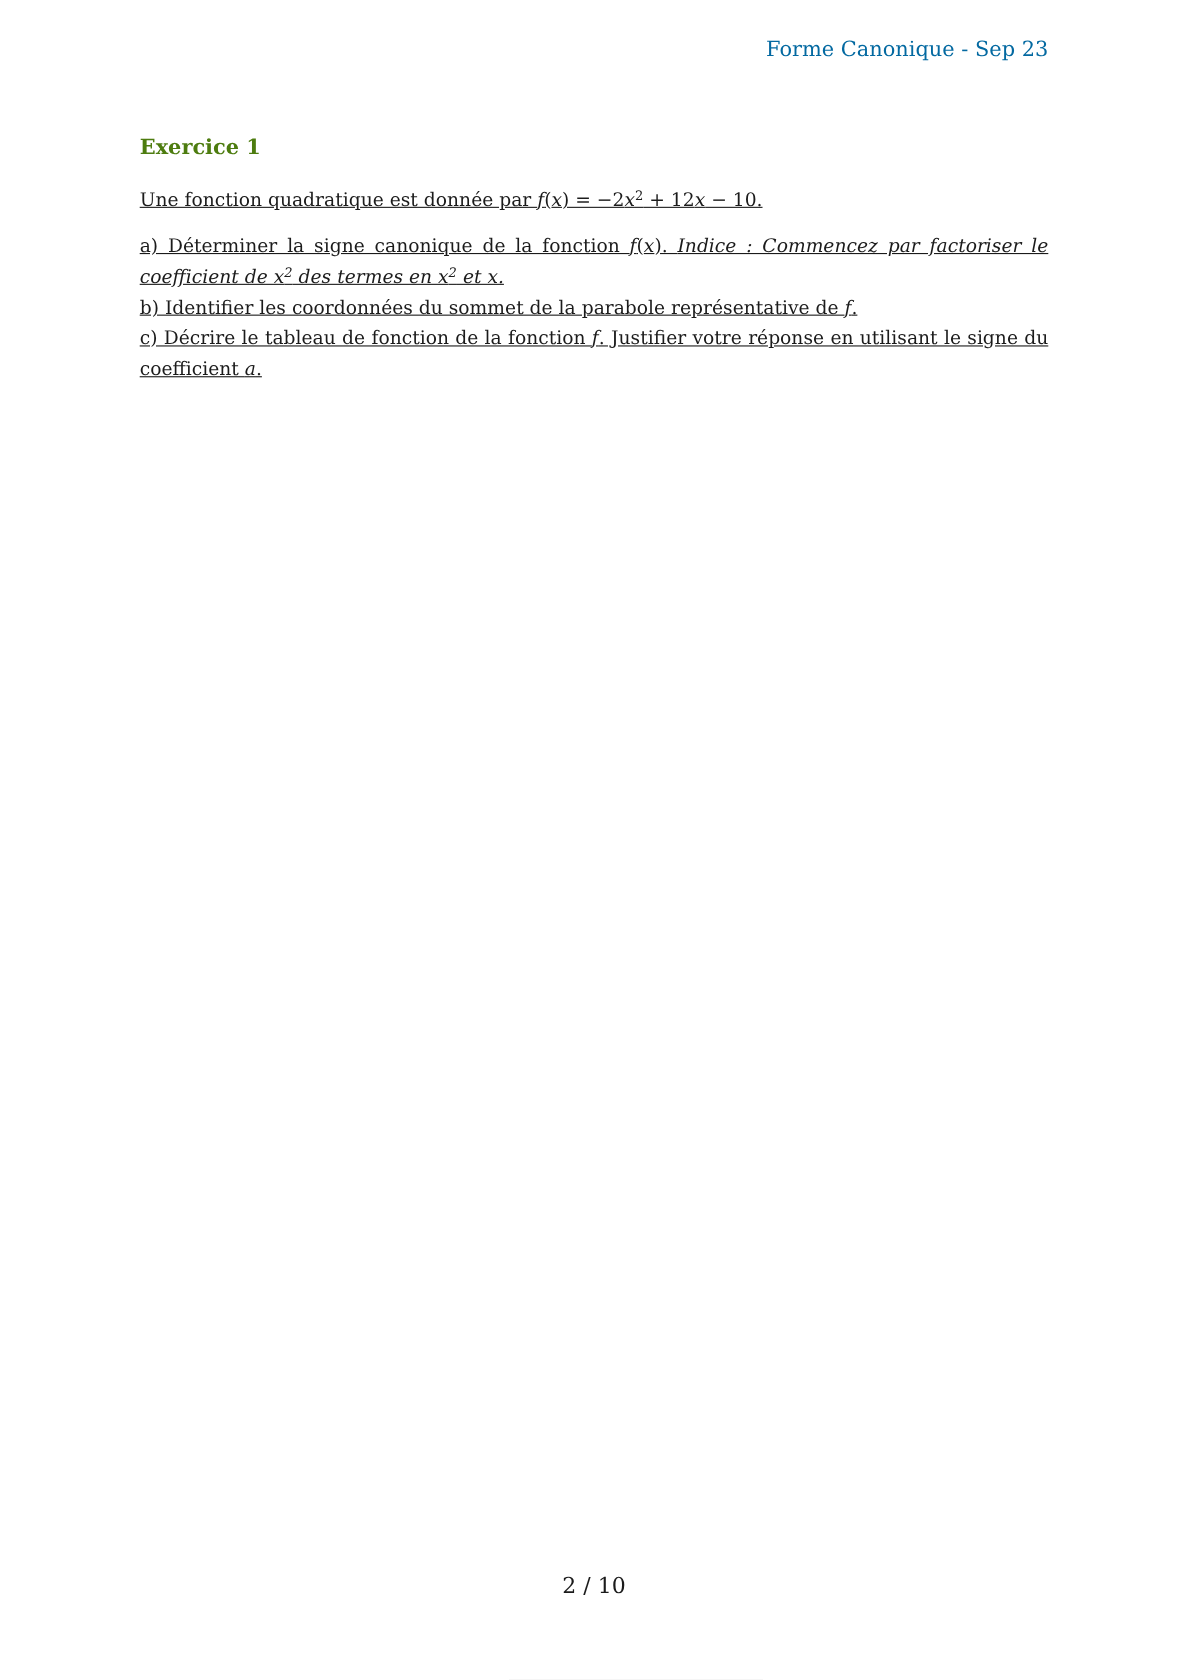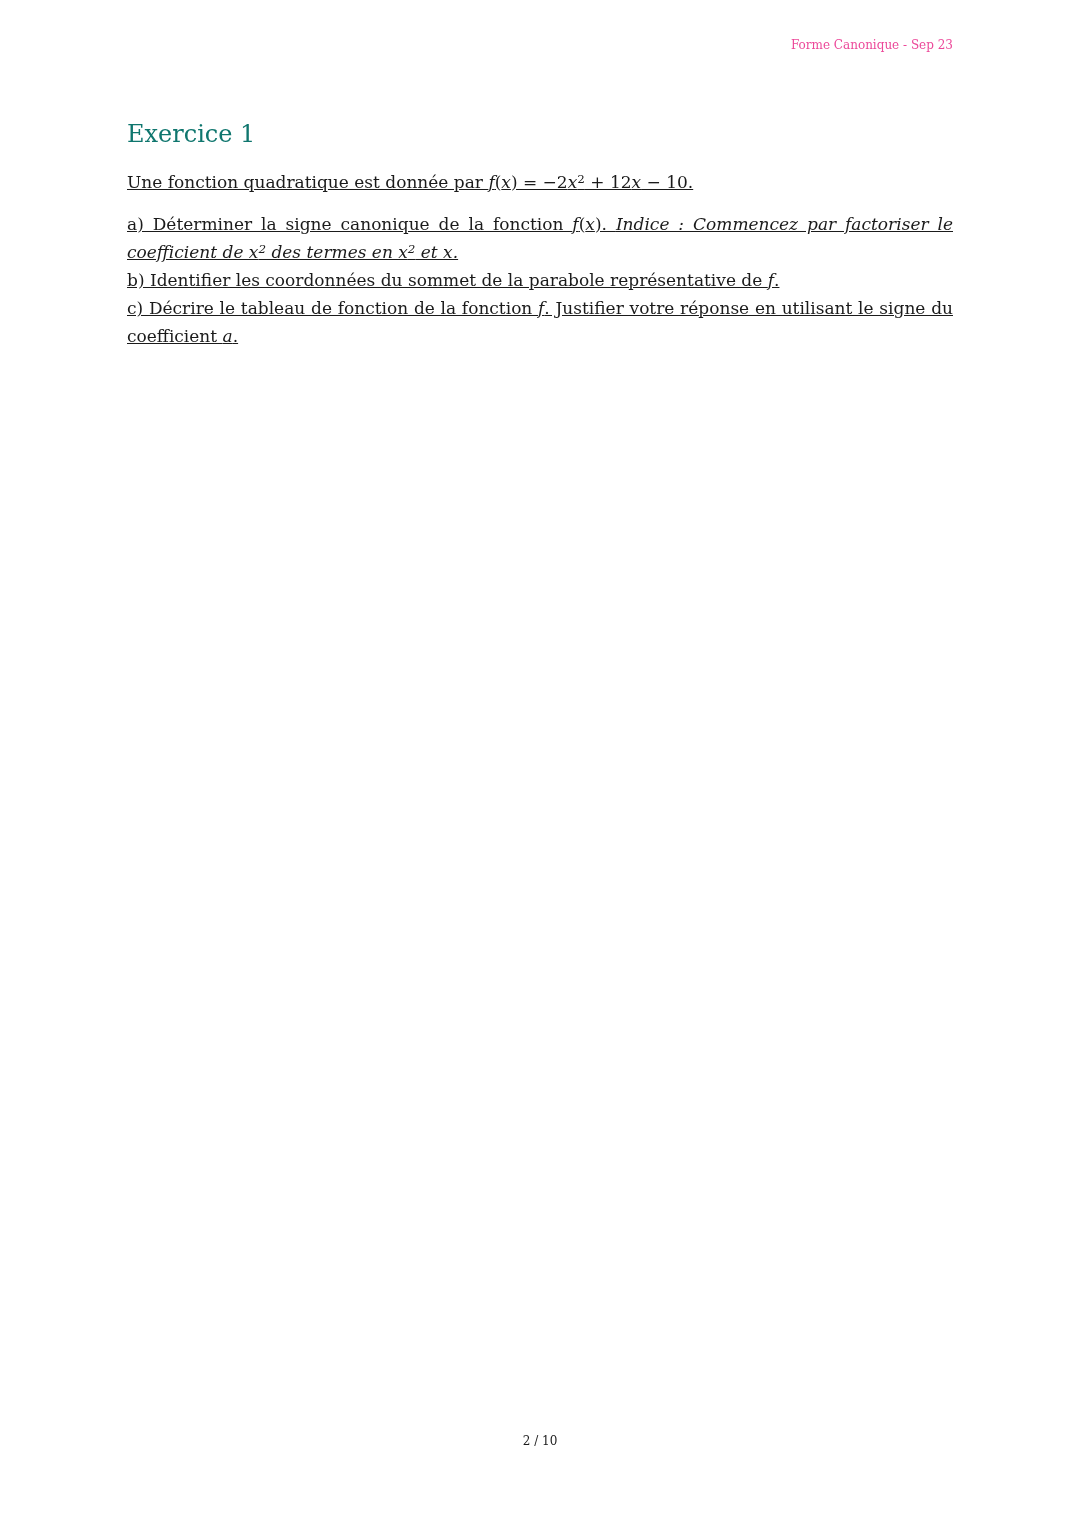--- a/index.html
+++ b/index.html
@@ -14,36 +14,36 @@
     margin: 0 auto;
     background: #ffffff;
     color: #1b1b1b;
     font-family: "DejaVu Serif", "Liberation Serif", serif;
     overflow: hidden;
   }
   .running-header {
     position: absolute;
     top: 36px;
     right: 127px;
-    font-size: 12px;
+    font-size: 19px;
     line-height: 18px;
-    color: #ec4899;
+    color: #0369a1;
   }
   .content {
     position: absolute;
     left: 127px;
     top: 120px;
     width: 826px;
   }
   .exercise-title {
     margin: 0 0 20px 0;
-    font-size: 24px;
+    font-size: 19px;
     line-height: 28px;
-    font-weight: normal;
-    color: #0f766e;
+    font-weight: bold;
+    color: #4d7c0f;
   }
   .para {
     margin: 0 0 14px 0;
     font-size: 17px;
     line-height: 28px;
     text-decoration: underline;
   }
   .items .para {
     margin: 0;
     text-align: justify;
@@ -58,21 +58,21 @@
     font-size: 0.7em;
     vertical-align: 0.45em;
     line-height: 0;
   }
   .page-footer {
     position: absolute;
     top: 1430px;
     left: 0;
     width: 100%;
     text-align: center;
-    font-size: 12px;
+    font-size: 20px;
     line-height: 22px;
     color: #1b1b1b;
   }
 </style>
 </head>
 <body>
 
 <div class="page">
 
   <div class="running-header">Forme Canonique - Sep 23</div>

